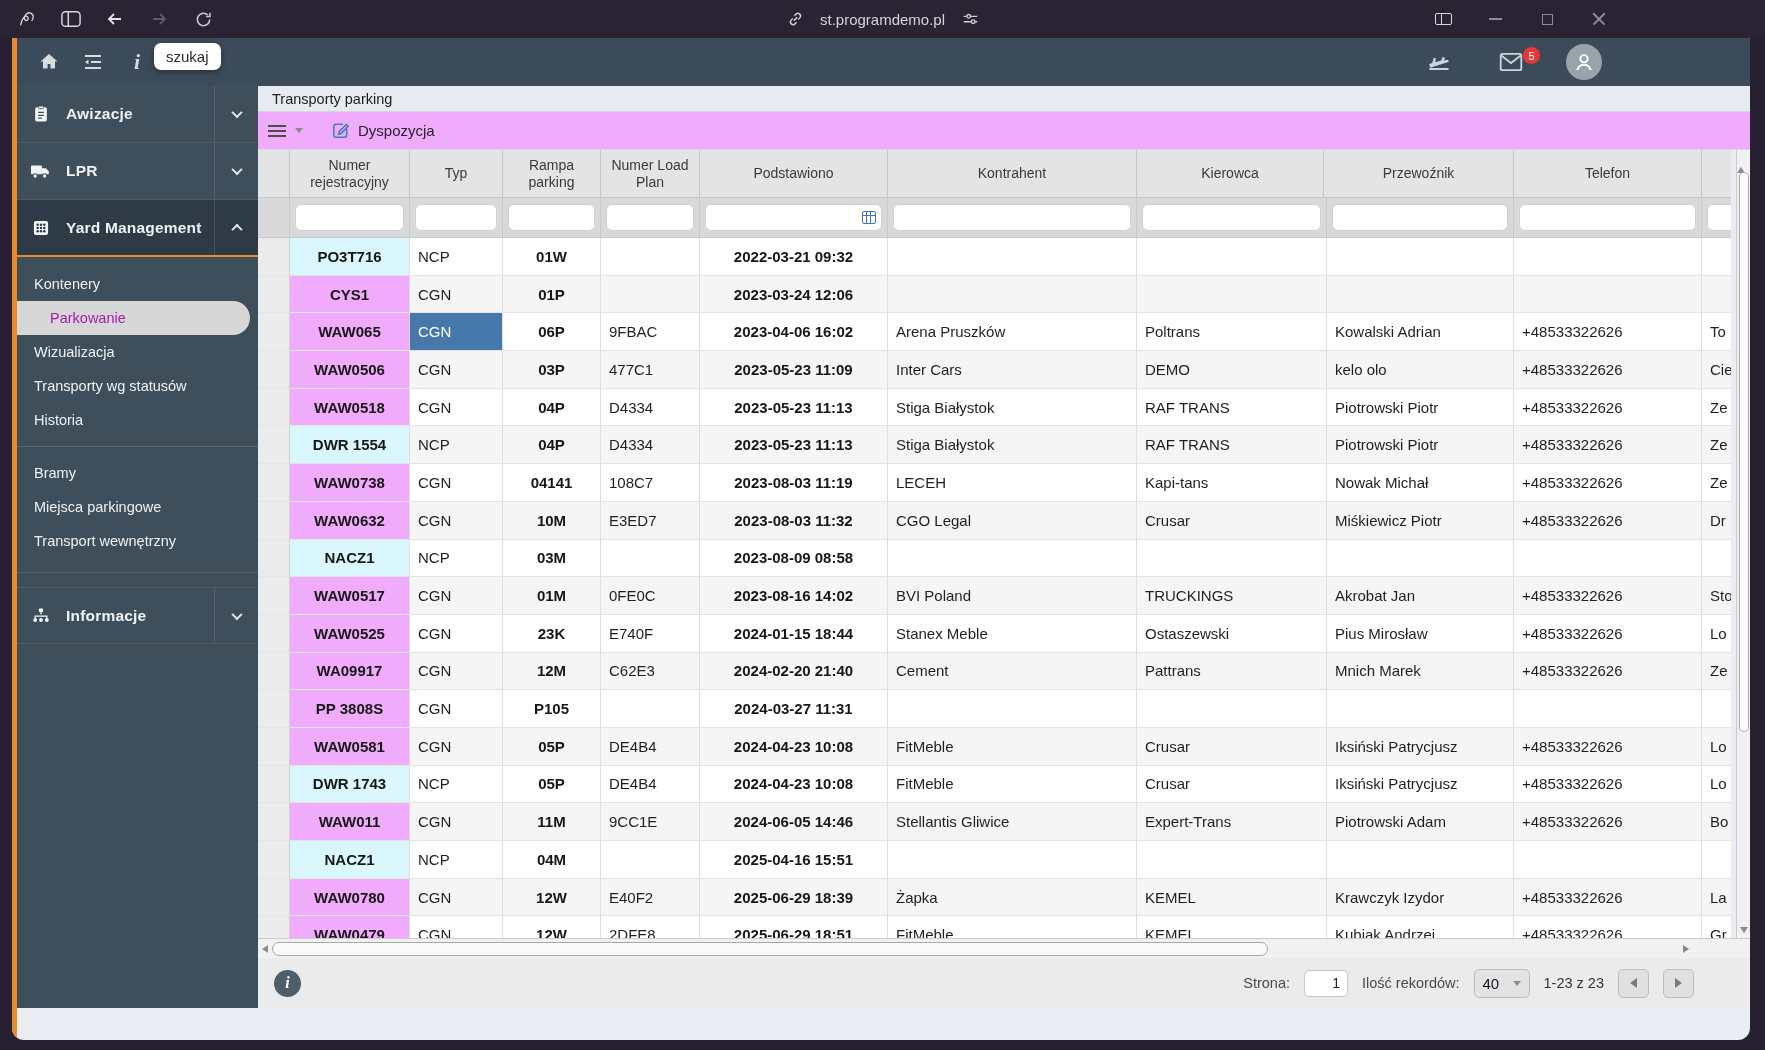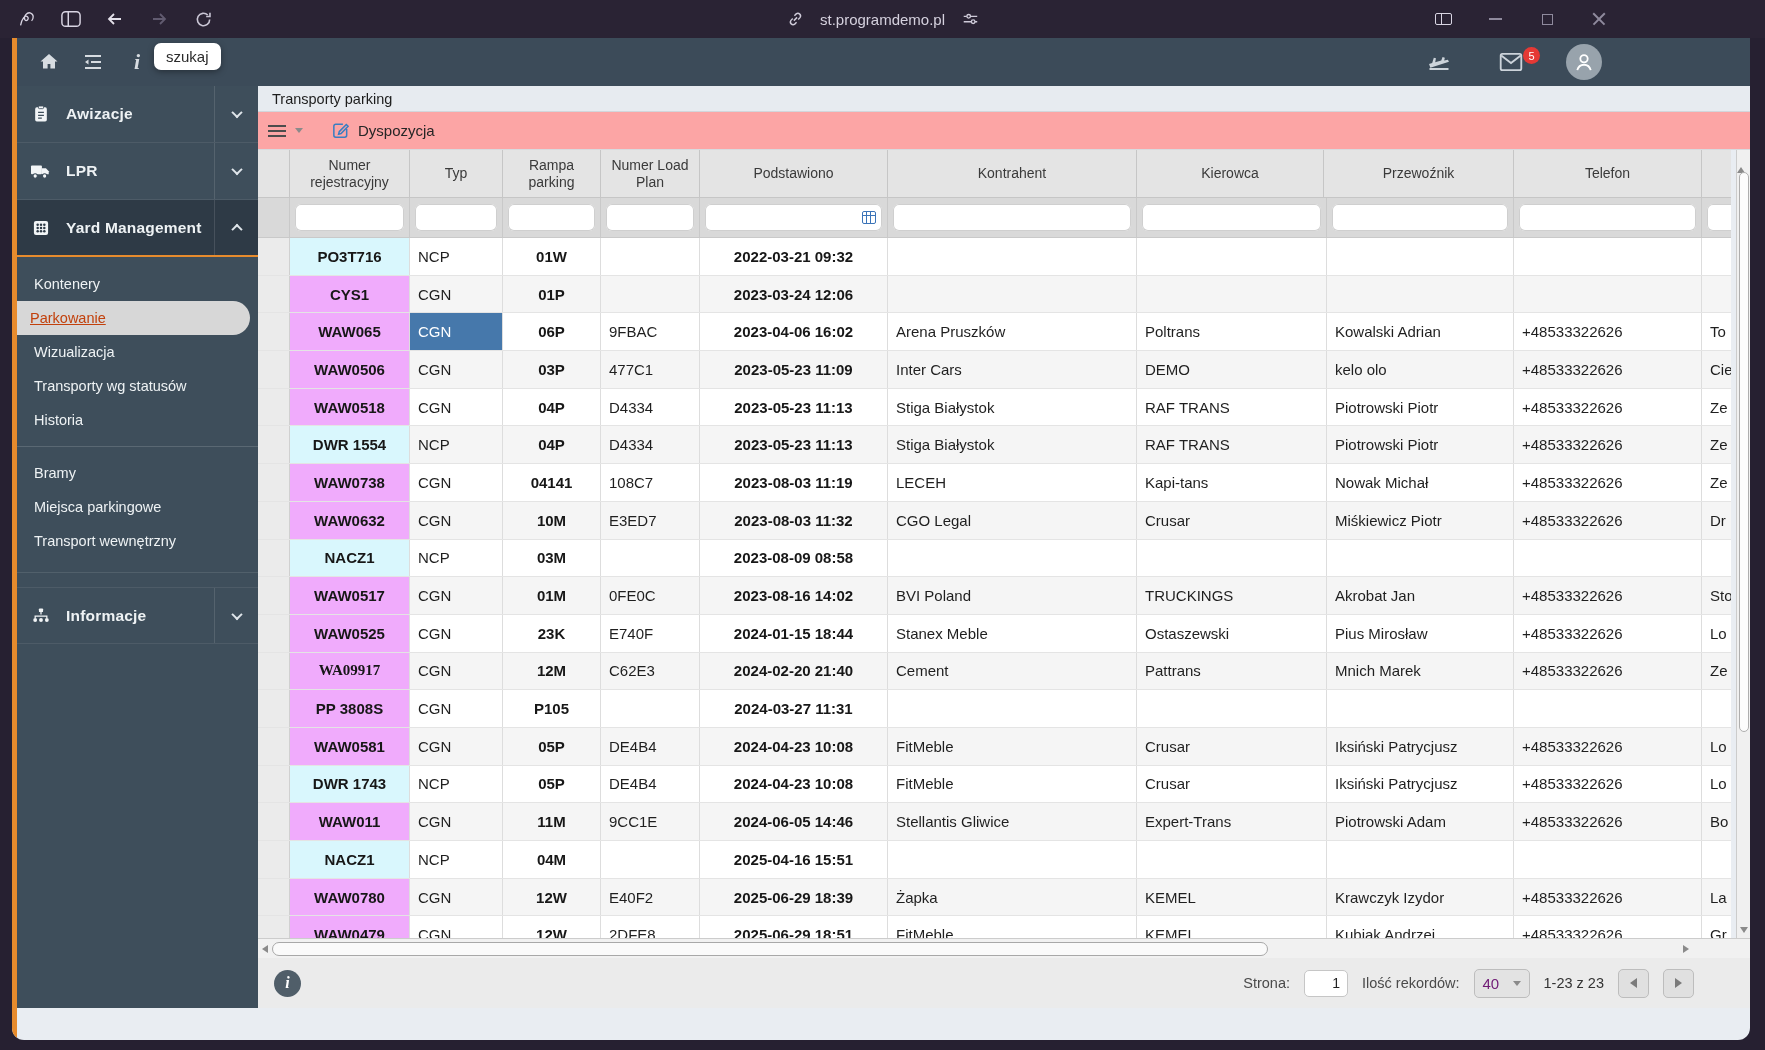--- a/index.html
+++ b/index.html
@@ -60,31 +60,31 @@
   .nav-label { font-size:15.5px; font-weight:600; letter-spacing:.2px; }
   .nav-chev { position:absolute; right:0; top:0; bottom:0; width:44px; display:flex;
     align-items:center; justify-content:center; border-left:1px solid rgba(255,255,255,.12); }
   .chev { width:8px; height:8px; border-right:2px solid #dfe5ea; border-bottom:2px solid #dfe5ea; }
   .chev.down { transform:rotate(45deg) translate(-1px,-1px); }
   .chev.up { transform:rotate(-135deg) translate(-1px,-1px); }
   .nav-item.expanded { background:#2e3a46; border-bottom:2px solid #e78b2d; }
   .submenu { padding:10px 0 6px 0; }
   .sub-item { height:34px; display:flex; align-items:center; padding-left:22px;
     font-size:14.5px; color:#eef2f4; cursor:pointer; }
-  .sub-item.active { background:#d7d7d7; color:#c2410c; border-radius:0 18px 18px 0;
-    margin-right:8px; padding-left:18px;text-decoration:underline; }
+  .sub-item.active { background:#d7d7d7; color:#a21caf; border-radius:0 18px 18px 0;
+    margin-right:8px; padding-left:38px; }
   .sub-divider { border-top:1px solid rgba(255,255,255,.15); margin:9px 0; }
   .submenu-end { border-bottom:1px solid rgba(255,255,255,.10); margin-top:8px; }
 
   
   .main { flex:1; position:relative; background:#e9edf2; overflow:hidden; }
   .tabstrip { height:26px; background:#e7ebf0; border-bottom:1px solid #d2d6db;
     display:flex; align-items:center; padding-left:14px; }
   .tab-title { font-size:14.5px; color:#1d1d1d; }
-  .toolbar { height:38px; background:#fca5a5; border-bottom:1px solid #d8dade;
+  .toolbar { height:38px; background:#f0abfc; border-bottom:1px solid #d8dade;
     display:flex; align-items:center; padding-left:10px; }
   .burger { display:flex; flex-direction:column; gap:3px; width:18px; cursor:pointer; }
   .burger i { height:2px; background:#4c4c4c; }
   .caret-down { width:0; height:0; border-left:4px solid transparent; border-right:4px solid transparent;
     border-top:5px solid #8a8a8a; margin-left:9px; cursor:pointer; }
   .dyspozycja { display:flex; align-items:center; gap:8px; margin-left:28px; cursor:pointer; }
   .dyspozycja span { font-size:15px; color:#262626; }
 
   
   .thead { height:48px; display:flex; background:#e4e4e4; border-bottom:1px solid #c6c6c6; width:1473px; overflow:hidden; }
@@ -135,21 +135,21 @@
   .pagination { height:50px; background:#ebebeb; display:flex; align-items:center; padding-left:16px; }
   .info-btn { width:27px; height:27px; border-radius:50%; background:#505e69; color:#fff;
     display:flex; align-items:center; justify-content:center; cursor:pointer;
     font-family:"Liberation Serif","DejaVu Serif",serif; font-size:16px; font-weight:700; font-style:italic; }
   .pag-right { margin-left:auto; margin-right:56px; display:flex; align-items:center; gap:14px; }
   .pag-label { font-size:14.5px; color:#4a4a4a; }
   .pag-input { width:44px; height:27px; border:1px solid #c6c6c6; border-radius:5px; background:#fff;
     text-align:right; padding:0 7px; font-size:14px; color:#222; outline:none; }
   .pag-select { width:56px; height:29px; border:1px solid #bdbdbd; border-radius:5px; background:#e3e3e3;
     display:flex; align-items:center; justify-content:space-between; padding:0 8px; cursor:pointer;
-    font-size:15px; color:#701a75; }
+    font-size:15px; color:#0f172a; }
   .pag-range { font-size:14.5px; color:#333; }
   .pag-btn { width:31px; height:29px; border:1px solid #bdbdbd; border-radius:5px; background:#e0e0e0;
     display:flex; align-items:center; justify-content:center; cursor:pointer; }
   .pb-left { width:0;height:0;border-top:5px solid transparent;border-bottom:5px solid transparent;
     border-right:7px solid #7b7b7b; }
   .pb-right { width:0;height:0;border-top:5px solid transparent;border-bottom:5px solid transparent;
     border-left:7px solid #7b7b7b; }
 
   
   .app-footer { height:32px; background:#36434e; display:flex; align-items:center;
@@ -558,21 +558,21 @@
             <div class="tcell " style="width: 99px;">E740F</div>
             <div class="tcell c-center c-bold" style="width: 188px;">2024-01-15 18:44</div>
             <div class="tcell " style="width: 249px;">Stanex Meble</div>
             <div class="tcell " style="width: 190px;">Ostaszewski</div>
             <div class="tcell " style="width: 187px;">Pius Mirosław</div>
             <div class="tcell " style="width: 188px;">+48533322626</div>
             <div class="tcell " style="width: 70px;">Lo</div>
           </div>
           <div class="trow alt">
             <div class="tcell c-handle" style="width: 32px;"></div>
-            <div class="tcell c-center c-bold cgn" style="width: 120px; font-family: Liberation Serif, serif;">WA09917</div>
+            <div class="tcell c-center c-bold cgn" style="width: 120px;">WA09917</div>
             <div class="tcell " style="width: 93px;">CGN</div>
             <div class="tcell c-center c-bold" style="width: 98px;">12M</div>
             <div class="tcell " style="width: 99px;">C62E3</div>
             <div class="tcell c-center c-bold" style="width: 188px;">2024-02-20 21:40</div>
             <div class="tcell " style="width: 249px;">Cement</div>
             <div class="tcell " style="width: 190px;">Pattrans</div>
             <div class="tcell " style="width: 187px;">Mnich Marek</div>
             <div class="tcell " style="width: 188px;">+48533322626</div>
             <div class="tcell " style="width: 70px;">Ze</div>
           </div>

